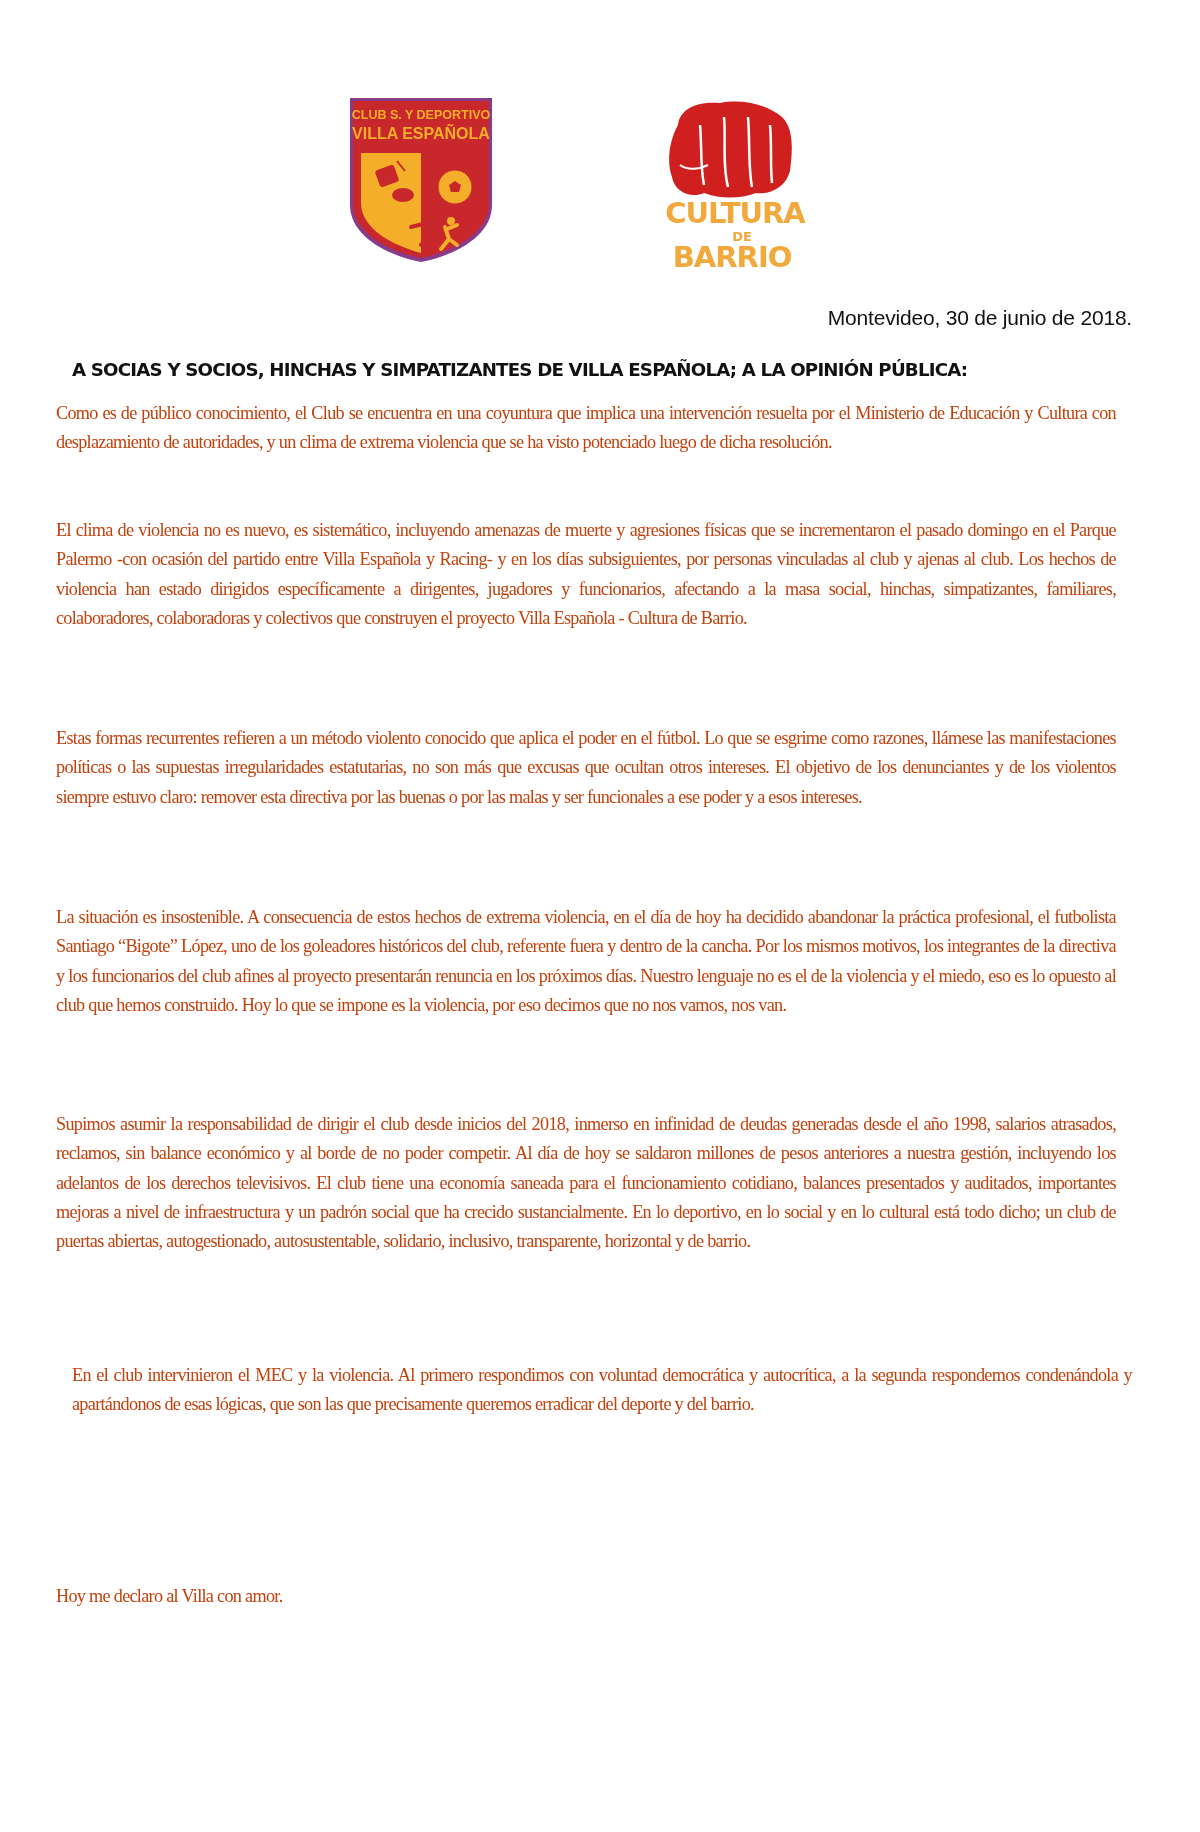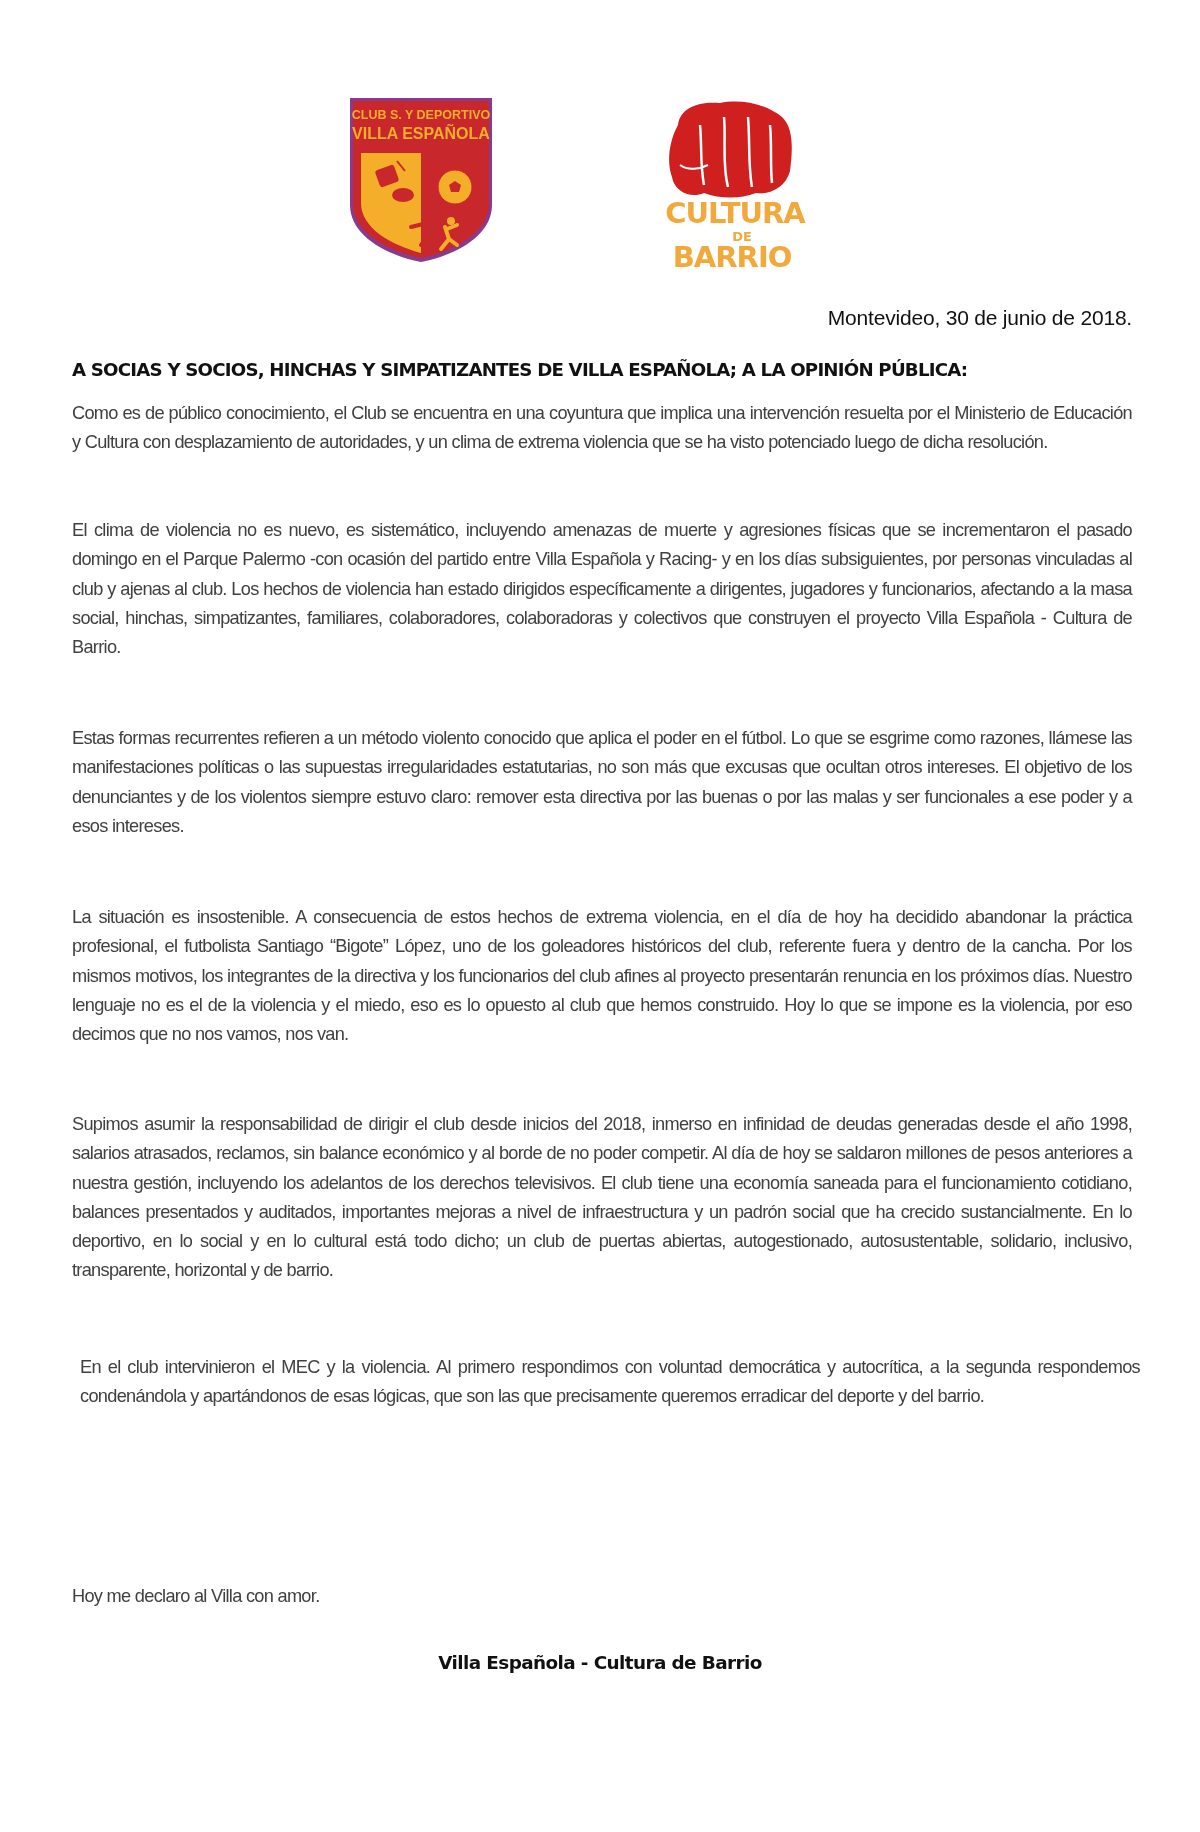--- a/index.html
+++ b/index.html
@@ -6,23 +6,23 @@
   body { width: 1200px; height: 1832px; position: relative; overflow: hidden;
          font-family: "Liberation Sans", sans-serif; color: #111111; }
   .page { position: absolute; left: 0; top: 0; width: 1200px; height: 1620px; }
 
   .logo-club { position: absolute; left: 347px; top: 95px; width: 148px; height: 170px; }
   .logo-cultura { position: absolute; left: 660px; top: 95px; width: 150px; height: 180px; }
 
   .date { position: absolute; right: 68px; top: 306px; font-size: 21px;
           font-family: "Liberation Sans", sans-serif; color: #111; letter-spacing: -0.2px; }
 
-  .text-block { position: absolute; left: 72px; width: 1060px;
-                font-family: Liberation Sans, sans-serif; font-size: 18.2px;
-                line-height: 29.3px; letter-spacing: -0.7px; color: #404040;
+  .text-block { position: absolute; left: 56px; width: 1060px;
+                font-family: Liberation Serif, serif; font-size: 18.2px;
+                line-height: 29.3px; letter-spacing: -0.7px; color: #c2410c;
                 text-align: justify; }
   .text-block.last-left { text-align: left; }
   .heading { position: absolute; left: 72px; top: 359px; font-family: "DejaVu Sans", sans-serif;
              font-weight: bold; font-size: 18.2px; letter-spacing: -0.8px; color: #111; text-align: center; }
   .signature { position: absolute; left: 0; width: 1200px; top: 1652px; text-align: center;
                font-family: "DejaVu Sans", sans-serif; font-weight: bold; font-size: 18.4px;
                letter-spacing: -0.6px; color: #111; }
 </style>
 </head>
 <body>
@@ -70,17 +70,16 @@
 
   <div class="date">Montevideo, 30 de junio de 2018.</div>
 
   <div class="heading">A SOCIAS Y SOCIOS, HINCHAS Y SIMPATIZANTES DE VILLA ESPAÑOLA;  A LA OPINIÓN PÚBLICA:</div>
 
   <p class="text-block" style="top:399px;margin:0;">Como es de público conocimiento, el Club se encuentra en una coyuntura que implica una intervención resuelta por el Ministerio de Educación y Cultura con desplazamiento de autoridades, y un clima de extrema violencia que se ha visto potenciado luego de dicha resolución.</p>
   <p class="text-block" style="top:516px;margin:0;">El clima de violencia no es nuevo, es sistemático, incluyendo amenazas de muerte y agresiones físicas que se incrementaron el pasado domingo en el Parque Palermo -con ocasión del partido entre Villa Española y Racing- y en los días subsiguientes, por personas vinculadas al club y ajenas al club. Los hechos de violencia han estado dirigidos específicamente a dirigentes, jugadores y funcionarios, afectando a la masa social, hinchas, simpatizantes, familiares, colaboradores, colaboradoras y colectivos que construyen el proyecto Villa Española - Cultura de Barrio.</p>
   <p class="text-block" style="top:724px;margin:0;">Estas formas recurrentes refieren a un método violento conocido que aplica el poder en el fútbol. Lo que se esgrime como razones, llámese las manifestaciones políticas o las supuestas irregularidades estatutarias, no son más que excusas que ocultan otros intereses. El objetivo de los denunciantes y de los violentos siempre estuvo claro: remover esta directiva por las buenas o por las malas y ser funcionales a ese poder y a esos intereses.</p>
   <p class="text-block" style="top:903px;margin:0;">La situación es insostenible. A consecuencia de estos hechos de extrema violencia, en el día de hoy ha decidido abandonar la práctica profesional, el futbolista Santiago “Bigote” López, uno de los goleadores históricos del club, referente fuera y dentro de la cancha. Por los mismos motivos, los integrantes de la directiva y los funcionarios del club afines al proyecto presentarán renuncia en los próximos días. Nuestro lenguaje no es el de la violencia y el miedo, eso es lo opuesto al club que hemos construido. Hoy lo que se impone es la violencia, por eso decimos que no nos vamos, nos van.</p>
   <p class="text-block" style="top:1110px;margin:0;">Supimos asumir la responsabilidad de dirigir el club desde inicios del 2018, inmerso en infinidad de deudas generadas desde el año 1998, salarios atrasados, reclamos, sin balance económico y al borde de no poder competir. Al día de hoy se saldaron millones de pesos anteriores a nuestra gestión, incluyendo los adelantos de los derechos televisivos. El club tiene una economía saneada para el  funcionamiento cotidiano, balances presentados y auditados, importantes mejoras a nivel de infraestructura y un padrón social que ha crecido sustancialmente. En lo deportivo, en lo social y en lo cultural está todo dicho; un club de puertas abiertas, autogestionado, autosustentable, solidario, inclusivo, transparente, horizontal y de barrio.</p>
-  <p class="text-block" style="top:1345px;margin:8px;">En el club intervinieron el MEC y la violencia. Al primero respondimos con voluntad democrática y autocrítica, a la segunda respondemos condenándola y apartándonos de esas lógicas, que son las que precisamente queremos erradicar del deporte y del barrio.</p>
+  <p class="text-block" style="top:1345px;margin:16px;">En el club intervinieron el MEC y la violencia. Al primero respondimos con voluntad democrática y autocrítica, a la segunda respondemos condenándola y apartándonos de esas lógicas, que son las que precisamente queremos erradicar del deporte y del barrio.</p>
   <p class="text-block last-left" style="top:1582px;margin:0;">Hoy me declaro al Villa con amor.</p>
 
-  <div class="signature">Villa Española - Cultura de Barrio</div>
 </div>
 
 </body></html>

